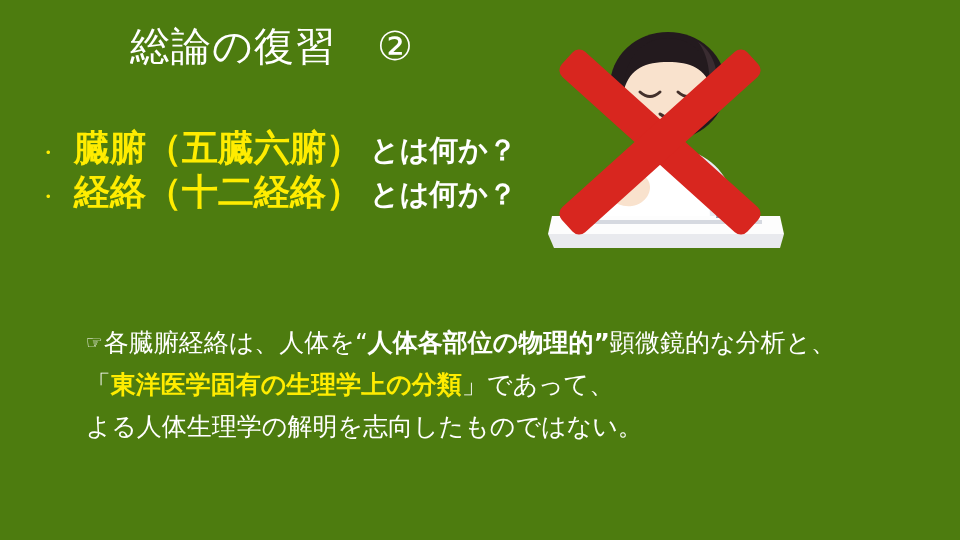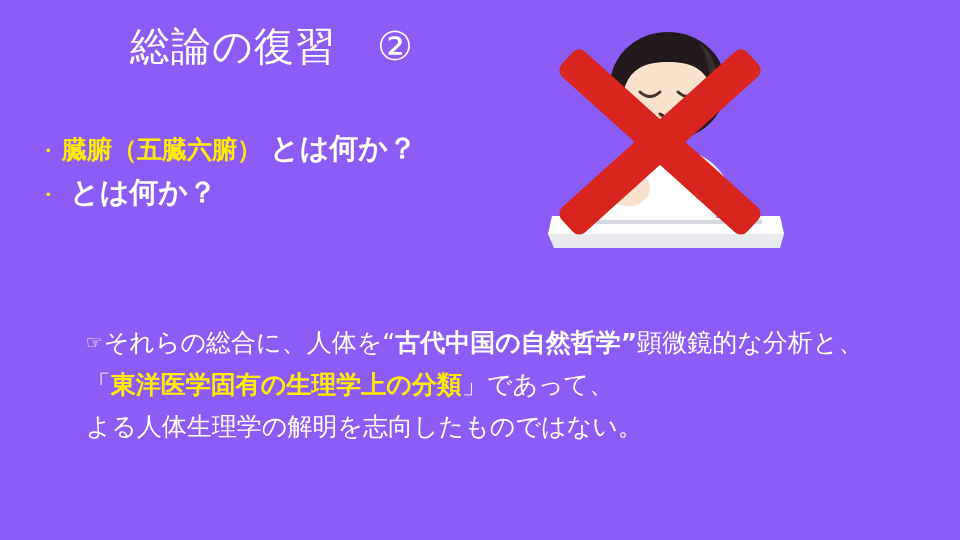--- a/index.html
+++ b/index.html
@@ -10,21 +10,21 @@
     width: 960px;
     height: 540px;
     overflow: hidden;
     background: #0000cc;
     font-family: "DejaVu Sans", "Liberation Sans", sans-serif;
   }
   .slide {
     position: relative;
     width: 960px;
     height: 540px;
-    background: #8b5cf6;
+    background: #4d7c0f;
     overflow: hidden;
   }
 
   
   .slide-title {
     position: absolute;
     left: 130px;
     top: 20px;
     font-size: 40px;
     line-height: 52px;
@@ -51,23 +51,24 @@
     color: #ffec00;
     font-size: 22px;
     line-height: 22px;
     width: 28px;
     text-align: center;
     flex: 0 0 28px;
   }
   .bullet-em {
     color: #ffec00;
     font-weight: bold;
-    font-size: 25px;
+    font-size: 36px;
     line-height: 40px;
     letter-spacing: 0px;
+    margin-left: 12px;
   }
   .bullet-tail {
     color: #ffffff;
     font-weight: 700;
     font-size: 29px;
     line-height: 40px;
     padding-left: 8px;
   }
 
   
@@ -173,27 +174,28 @@
   </div>
 
   <div class="bullets">
     <div class="bullet-row">
       <span class="bullet-marker">・</span>
       <span class="bullet-em">臓腑（五臓六腑）</span>
       <span class="bullet-tail">とは何か？</span>
     </div>
     <div class="bullet-row">
       <span class="bullet-marker">・</span>
+      <span class="bullet-em">経絡（十二経絡）</span>
       <span class="bullet-tail">とは何か？</span>
     </div>
   </div>
 
   <div class="body-text">
     <div class="body-line">
-      <span class="hand-icon">☞</span><span class="seg-white">それらの総合に、人体を“</span><span class="seg-white-bold">古代中国の自然哲学</span><span class="seg-white-bold">”</span><span class="seg-white">顕微鏡的な分析と、</span>
+      <span class="hand-icon">☞</span><span class="seg-white">各臓腑経絡は、人体を“</span><span class="seg-white-bold">人体各部位の物理的</span><span class="seg-white-bold">”</span><span class="seg-white">顕微鏡的な分析と、</span>
     </div>
     <div class="body-line">
       <span class="seg-white">「</span><span class="seg-yellow-bold">東洋医学固有の生理学上の分類</span><span class="seg-white">」</span><span class="seg-white">であって、</span>
     </div>
     <div class="body-line">
       <span class="seg-white">よる人体生理学の解明を志向したものではない。</span>
     </div>
   </div>
 
 </div>

